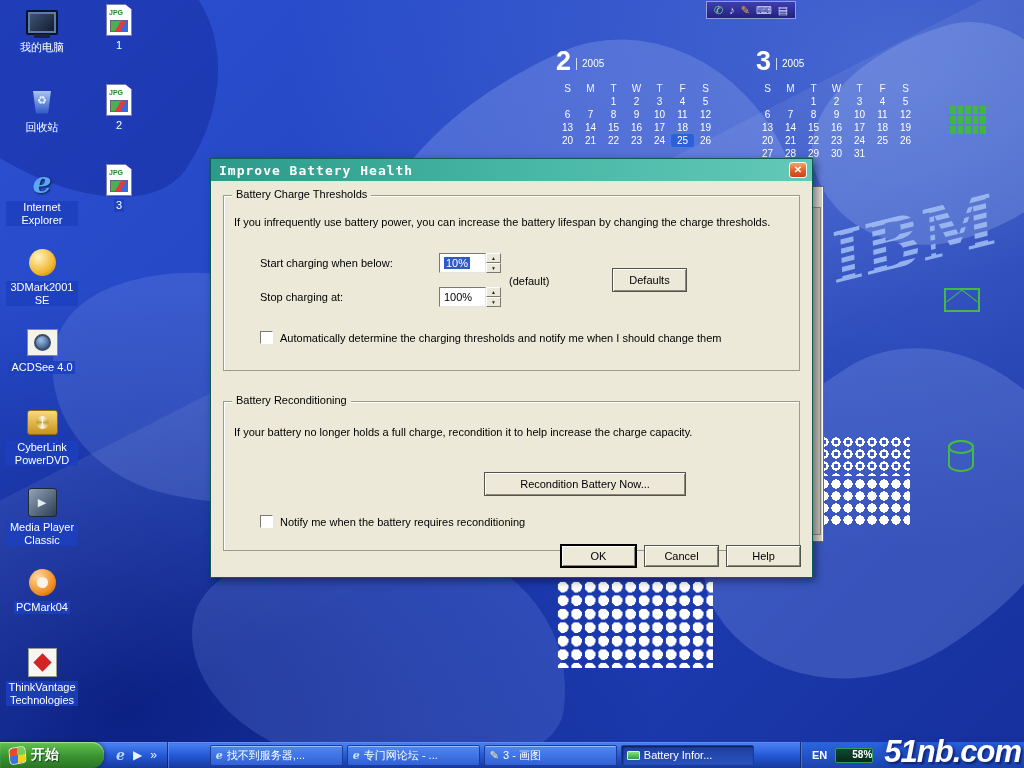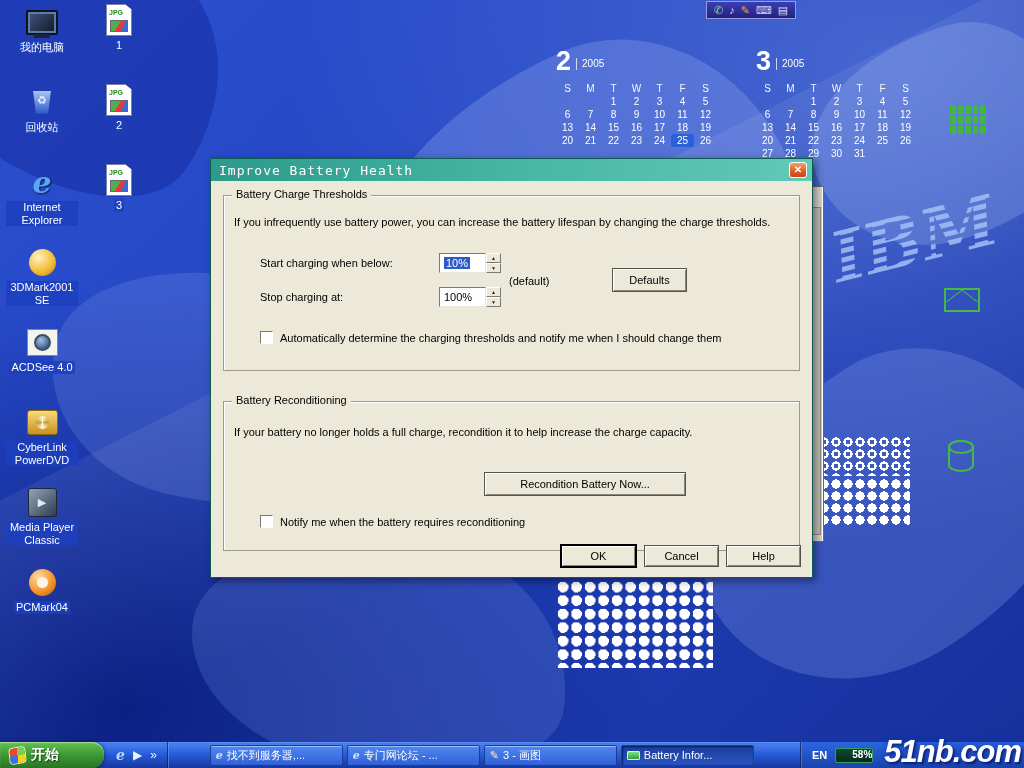--- a/index.html
+++ b/index.html
@@ -105,21 +105,21 @@
   #background-window .bw-accent { position:absolute; left:3px; top:3px; width:12px; height:12px;
     background:linear-gradient(#f2b257,#d9781e); border:1px solid #8a5510; }
   #background-window .bw-scroll { position:absolute; right:2px; top:20px; bottom:6px; width:12px;
     background:#c4c0b2; border:1px solid #8a877a; }
 
   
   #dialog { position:absolute; left:210px; top:158px; width:603px; height:420px; z-index:40;
     background:#ece9d8; border:1px solid #0c5c54; box-shadow:3px 3px 8px rgba(0,0,20,.45); }
   .dlg-title { position:absolute; left:0; top:0; right:0; height:22px;
     background:linear-gradient(90deg,#2c9a8a,#49b8a6 55%,#63c8b8); display:flex; align-items:center; padding:0 5px 0 8px; }
-  .dlg-title-text { flex:1; color:#fff; font-family:"DejaVu Sans Mono", monospace; font-weight:normal;
+  .dlg-title-text { flex:1; color:#fff; font-family:"DejaVu Sans Mono", monospace; font-weight:bold;
     font-size:13px; letter-spacing:1px; }
   .dlg-close { width:18px; height:16px; border-radius:3px; border:1px solid #fff;
     background:linear-gradient(#f4a468,#df5a24 60%,#c84416); color:#fff; font-size:10px; font-weight:bold;
     display:flex; align-items:center; justify-content:center; line-height:1; }
   .dlg-close::before { content:"✕"; }
   .dlg-body { position:absolute; left:0; right:0; top:22px; bottom:0; font-size:11px; color:#000; }
   .groupbox { position:absolute; border:1px solid #9c9a88; box-shadow:inset 1px 1px 0 #fff;padding-left:40px; }
   .groupbox .gb-title { position:absolute; top:-8px; left:8px; background:#ece9d8; padding:0 4px; font-size:11px; }
   #charge-group { left:12px; top:14px; width:577px; height:176px; }
   #recondition-group { left:12px; top:220px; width:577px; height:150px; }
@@ -346,20 +346,24 @@
       <div class="di-label">CyberLink PowerDVD</div>
     </div>
     <div class="desk-item">
       <div class="di-art art-media-player-classic"></div>
       <div class="di-label">Media Player Classic</div>
     </div>
     <div class="desk-item">
       <div class="di-art art-pcmark04"></div>
       <div class="di-label">PCMark04</div>
     </div>
+    <div class="desk-item">
+      <div class="di-art art-thinkvantage"></div>
+      <div class="di-label">ThinkVantage Technologies</div>
+    </div>
   </div>
 <div id="icon-col-2">
     <div class="desk-item">
       <div class="di-art art-jpg">
         <span class="jpg-badge">JPG</span>
         <span class="jpg-thumb"></span>
       </div>
       <div class="di-label">1</div>
     </div>
     <div class="desk-item">

